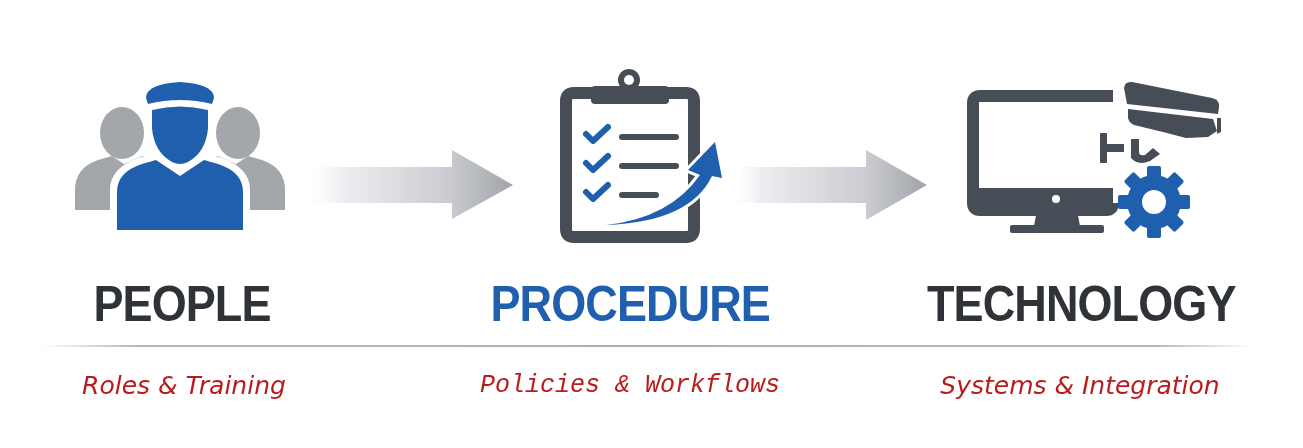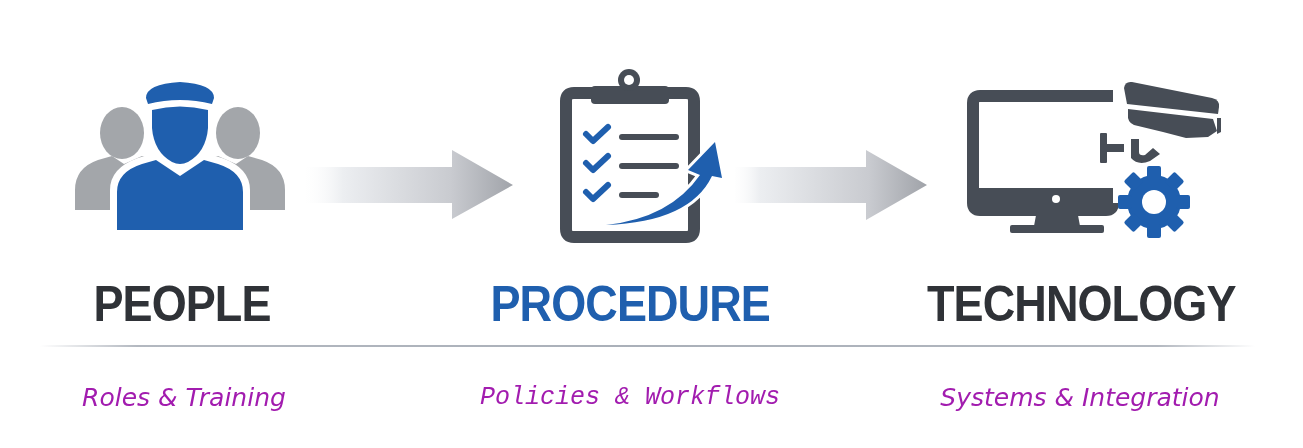--- a/index.html
+++ b/index.html
@@ -8,23 +8,23 @@
     font-family: "Liberation Sans", sans-serif;
   }
   svg.icon { position:absolute; overflow:visible; }
   .title {
     position:absolute; top:276px; height:56px; line-height:56px;
     font-family: "Liberation Sans", sans-serif; font-weight:700; font-size:50px;
     letter-spacing:-1px; text-align:center; white-space:nowrap;
     transform: scaleX(0.9); transform-origin: center;
   }
   .subtitle {
-    position:absolute; top:380px; height:36px; line-height:36px;
+    position:absolute; top:368px; height:36px; line-height:36px;
     font-family: "DejaVu Sans", sans-serif; font-style:italic; font-size:25px;
-    color:#a21caf; text-align:center; white-space:nowrap;
+    color:#b91c1c; text-align:center; white-space:nowrap;
   }
   .divider {
     position:absolute; left:40px; width:1215px; top:345px; height:2px;
     background: linear-gradient(to right, rgba(160,165,175,0) 0%, #b3b8c0 8%, #aab0b9 50%, #b3b8c0 92%, rgba(160,165,175,0) 100%);
   }
 </style>
 </head>
 <body>
 
 <svg class="icon" style="left:60px;top:70px;" width="240" height="180" viewBox="60 70 240 180">

